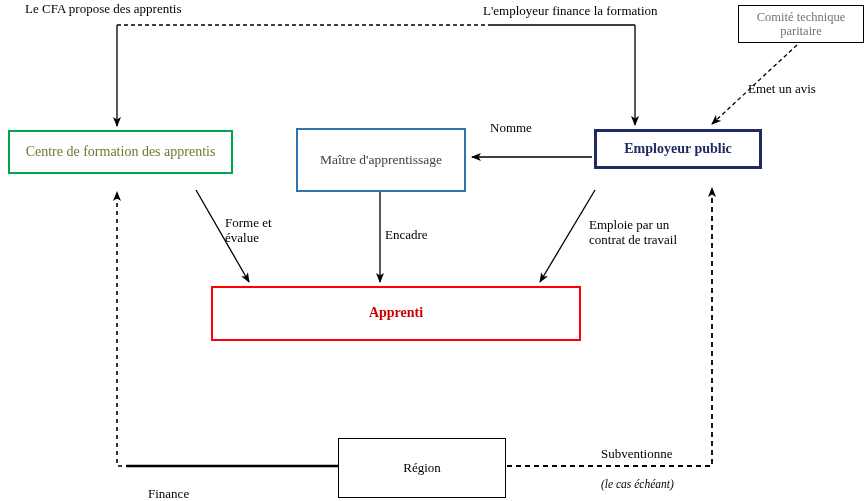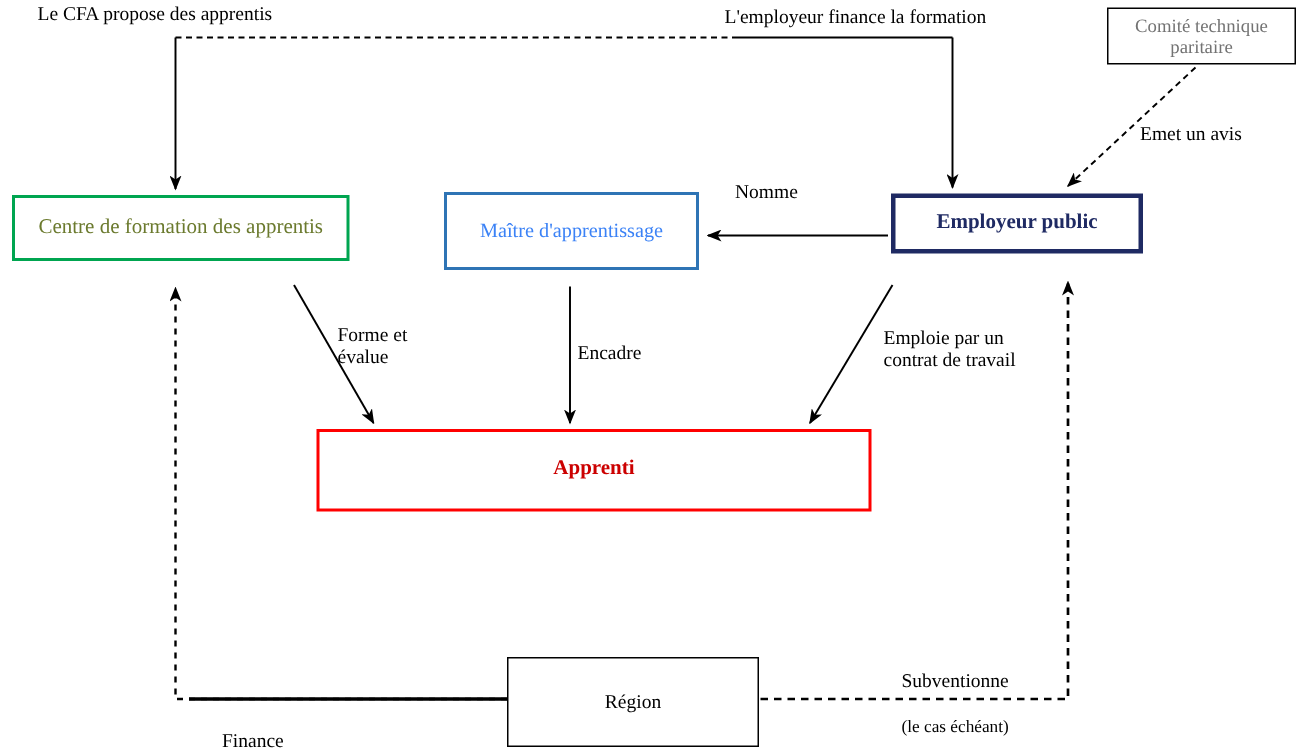--- a/index.html
+++ b/index.html
@@ -32,23 +32,23 @@
     text-align: center;
     line-height: 1.15;
   }
   .node-cfa {
     left: 8px; top: 130px; width: 225px; height: 44px;
     border: 2px solid #00a550;
     color: #6b7a2e;
     font-size: 14px;
   }
   .node-maitre {
-    left: 296px; top: 128px; width: 170px; height: 52px;
+    left: 296px; top: 128px; width: 170px; height: 64px;
     border: 2px solid #2e74b5;
-    color: #3b82f6;
+    color: #404040;
     font-size: 13.5px;
   }
   .node-employeur {
     left: 594px; top: 129px; width: 168px; height: 40px;
     border: 3px solid #1f2a63;
     color: #1f2a63;
     font-size: 14px;
     font-weight: bold;
   }
   .node-comite {
@@ -74,28 +74,28 @@
   .lbl {
     position: absolute;
     color: #000000;
     font-size: 13px;
     line-height: 1.15;
     white-space: pre-line;
     background: transparent;
   }
   .lbl-cfa-top    { left: 25px;  top: 2px; }
   .lbl-emp-top    { left: 483px; top: 4px; }
-  .lbl-avis       { left: 748px; top: 82px; margin-left: 12px; }
+  .lbl-avis       { left: 748px; top: 82px; }
   .lbl-nomme      { left: 490px; top: 121px; }
   .lbl-forme      { left: 225px; top: 216px; }
   .lbl-encadre    { left: 385px; top: 228px; }
   .lbl-emploie    { left: 589px; top: 218px; }
   .lbl-finance    { left: 148px; top: 445px; margin-top: 42px; }
   .lbl-subv       { left: 601px; top: 432px; }
-  .lbl-subv .it   { font-size: 11.5px; }
+  .lbl-subv .it   { font-style: italic; font-size: 11.5px; }
 </style>
 </head>
 <body>
 
 <div id="canvas">
 
   <svg class="wires" viewBox="0 0 867 501">
     <defs>
       <marker id="ah-blk" markerWidth="10" markerHeight="8" refX="9" refY="4" orient="auto" markerUnits="userSpaceOnUse">
         <path d="M0,0 L10,4 L0,8 L2.6,4 Z" fill="#000000"></path>

